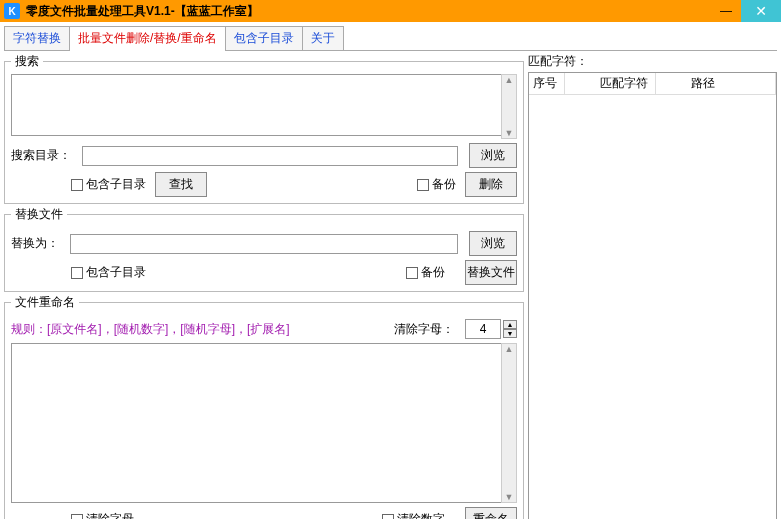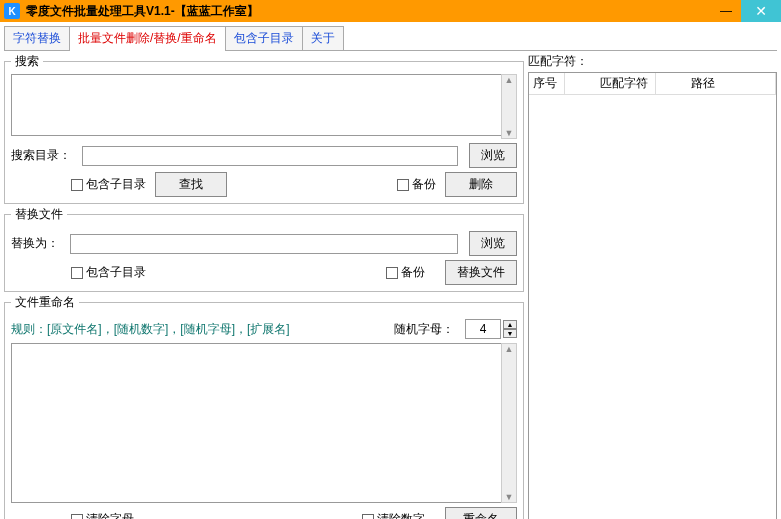--- a/index.html
+++ b/index.html
@@ -25,21 +25,21 @@
 fieldset > legend { padding: 0 4px; }
 
 .row { display: flex; align-items: center; gap: 11px; margin-top: 4px; }
 .label { white-space: nowrap; }
 textarea, input[type=text] { border: 1px solid #999; background: #fff; padding: 2px 4px; resize: none; }
 textarea { width: 100%; }
 .ta-wrap { position: relative; }
 .ta-scroll { position: absolute; right: 0; top: 0; bottom: 0; width: 16px; background: #eee; display: flex; flex-direction: column; justify-content: space-between; border: 1px solid #ccc; }
 .ta-scroll span { text-align: center; color: #888; font-size: 9px; }
 
-.btn { border: 1px solid #888; background: #eee; padding: 3px 0; width: 72px; text-align: center; cursor: pointer; }
+.btn { border: 1px solid #888; background: #eee; padding: 3px 0; width: 52px; text-align: center; cursor: pointer; }
 .chk { display: inline-flex; align-items: center; gap: 3px; }
 .chk .box { width: 12px; height: 12px; border: 1px solid #666; background: #fff; }
 
 .spinner { display: inline-flex; align-items: center; }
 .spinner input { width: 36px; text-align: center; }
 .spinner .spin { display: flex; flex-direction: column; margin-left: 2px; }
 .spinner .spin span { width: 14px; height: 9px; border: 1px solid #888; background: #eee; font-size: 7px; text-align: center; line-height: 7px; }
 
 .right-label { margin-bottom: 2px; }
 .table-wrap { flex: 1; border: 1px solid #999; background: #fff; position: relative; overflow: hidden; }
@@ -116,23 +116,23 @@
             <span class="box"></span>
             <span>备份</span>
           </label>
         <div class="btn">替换文件</div>
       </div>
     </fieldset>
 
     <fieldset style="flex:1; display:flex; flex-direction:column;">
       <legend>文件重命名</legend>
       <div class="row">
-        <span class="label" style="color:#0f766e">规则：[原文件名]，[随机数字]，[随机字母]，[扩展名]</span>
+        <span class="label" style="color:#a21caf">规则：[原文件名]，[随机数字]，[随机字母]，[扩展名]</span>
         <span style="flex:1"></span>
-        <span class="label">随机字母：</span>
+        <span class="label">清除字母：</span>
         <span class="spinner">
           <input type="text" value="4" style="">
           <span class="spin">
               <span>▲</span>
               <span>▼</span>
             </span>
         </span>
       </div>
       <div class="ta-wrap" style="flex:1; margin-top:4px;">
         <textarea style="height: 100%;"></textarea>

